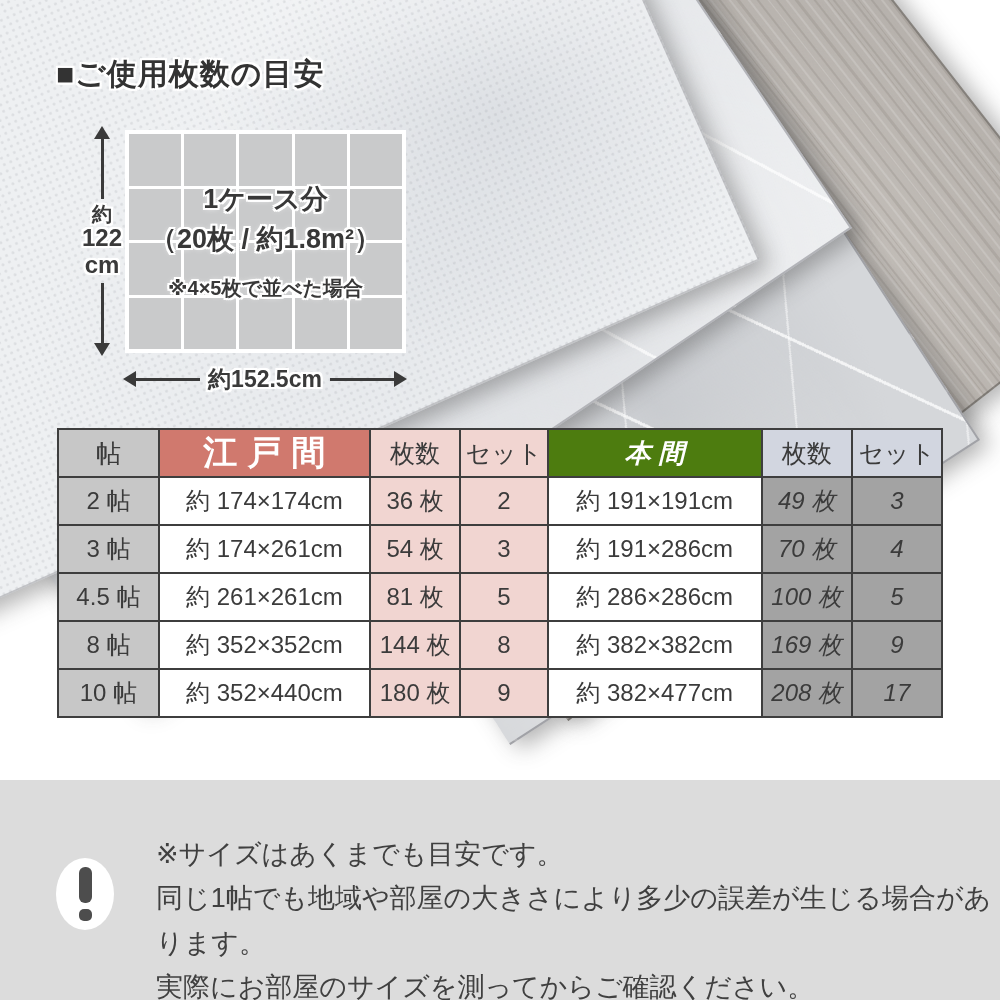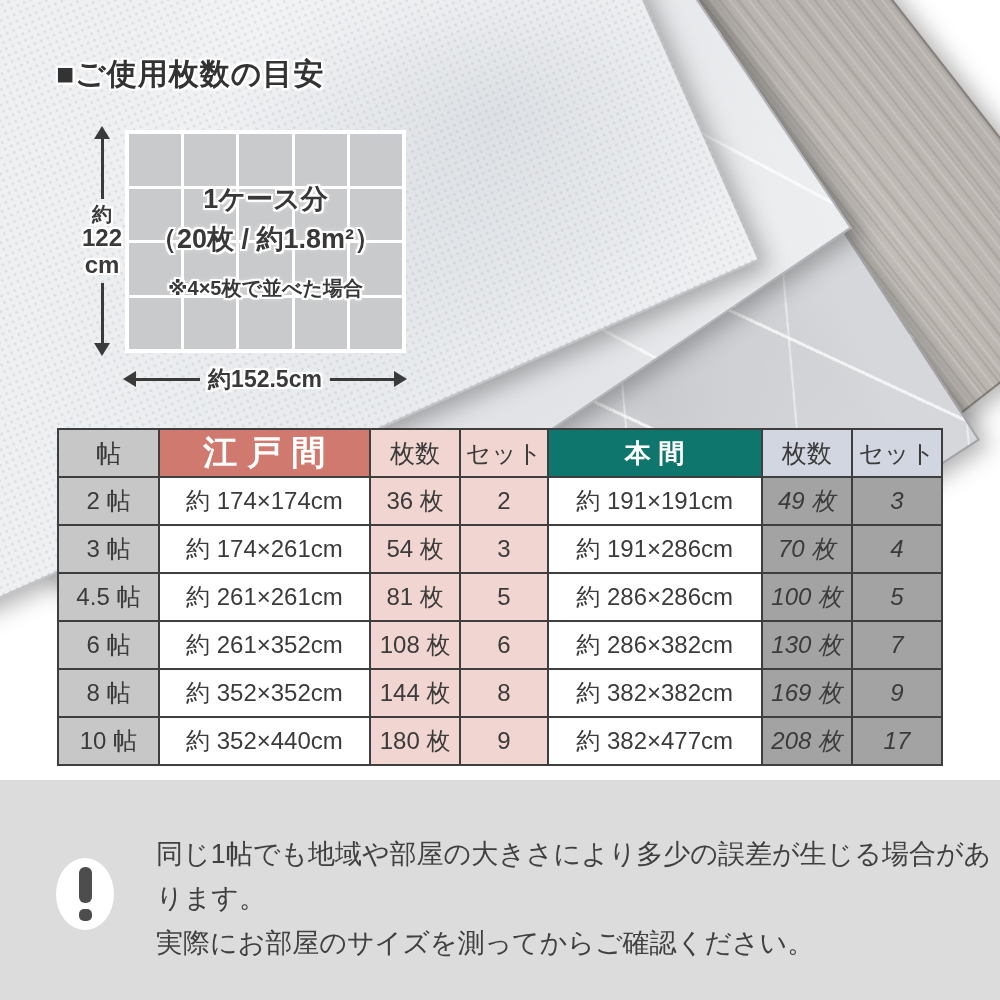--- a/index.html
+++ b/index.html
@@ -98,21 +98,21 @@
   
   table.size-table { position:absolute; left:57px; top:428px; width:886px;
                      border-collapse:collapse; table-layout:fixed; background:#ffffff; }
   .size-table th, .size-table td { border:2px solid #3e3e3e; text-align:center; vertical-align:middle;
                                    overflow:hidden; white-space:nowrap; }
   .size-table thead tr { height:46px; }
   .size-table tbody tr { height:48px;border-radius:9px; }
   .size-table th { font-size:25px; font-weight:normal; color:#3b3b3b; }
   th.h-jo    { background:#c7c7c7; }
   th.h-edoma { background:#d0796e; color:#ffffff; font-weight:bold; font-size:34px; letter-spacing:.3em; text-indent:.3em; }
-  th.h-honma { background:#0f766e; color:#ffffff; font-weight:bold; font-size:26px; letter-spacing:.3em; text-indent:.3em; }
+  th.h-honma { background:#4d7c0f; color:#ffffff; font-weight:bold; font-size:26px; letter-spacing:.3em; text-indent:.3em;font-style:italic; }
   th.h-pink  { background:#f1d5d1; }
   th.h-blue  { background:#d2d6e0; }
   .size-table td { font-size:24px; color:#3b3b3b; }
   td.c-jo   { background:#c7c7c7; }
   td.c-dim  { background:#ffffff; }
   td.c-pink { background:#f1d5d1; }
   td.c-blue { background:#a3a3a3;font-style:italic; }
 
   
   .caution-icon { position:absolute; left:56px; top:858px; width:58px; height:72px;
@@ -230,29 +230,20 @@
         <tr>
           <td class="c-jo">4.5 帖</td>
           <td class="c-dim">約 261×261cm</td>
           <td class="c-pink">81 枚</td>
           <td class="c-pink">5</td>
           <td class="c-dim">約 286×286cm</td>
           <td class="c-blue">100 枚</td>
           <td class="c-blue">5</td>
         </tr>
         <tr>
-          <td class="c-jo">6 帖</td>
-          <td class="c-dim">約 261×352cm</td>
-          <td class="c-pink">108 枚</td>
-          <td class="c-pink">6</td>
-          <td class="c-dim">約 286×382cm</td>
-          <td class="c-blue">130 枚</td>
-          <td class="c-blue">7</td>
-        </tr>
-        <tr>
           <td class="c-jo">8 帖</td>
           <td class="c-dim">約 352×352cm</td>
           <td class="c-pink">144 枚</td>
           <td class="c-pink">8</td>
           <td class="c-dim">約 382×382cm</td>
           <td class="c-blue">169 枚</td>
           <td class="c-blue">9</td>
         </tr>
         <tr>
           <td class="c-jo">10 帖</td>
@@ -264,18 +255,19 @@
           <td class="c-blue">17</td>
         </tr>
       </tbody>
     </table>
 
     <div class="caution-icon">
       <div class="excl-bar"></div>
       <div class="excl-dot"></div>
     </div>
     <div class="caution-text">
+      <div>※サイズはあくまでも目安です。</div>
       <div>同じ1帖でも地域や部屋の大きさにより多少の誤差が生じる場合があります。</div>
       <div>実際にお部屋のサイズを測ってからご確認ください。</div>
     </div>
 
   </div>
 </div>
 
 </body></html>

